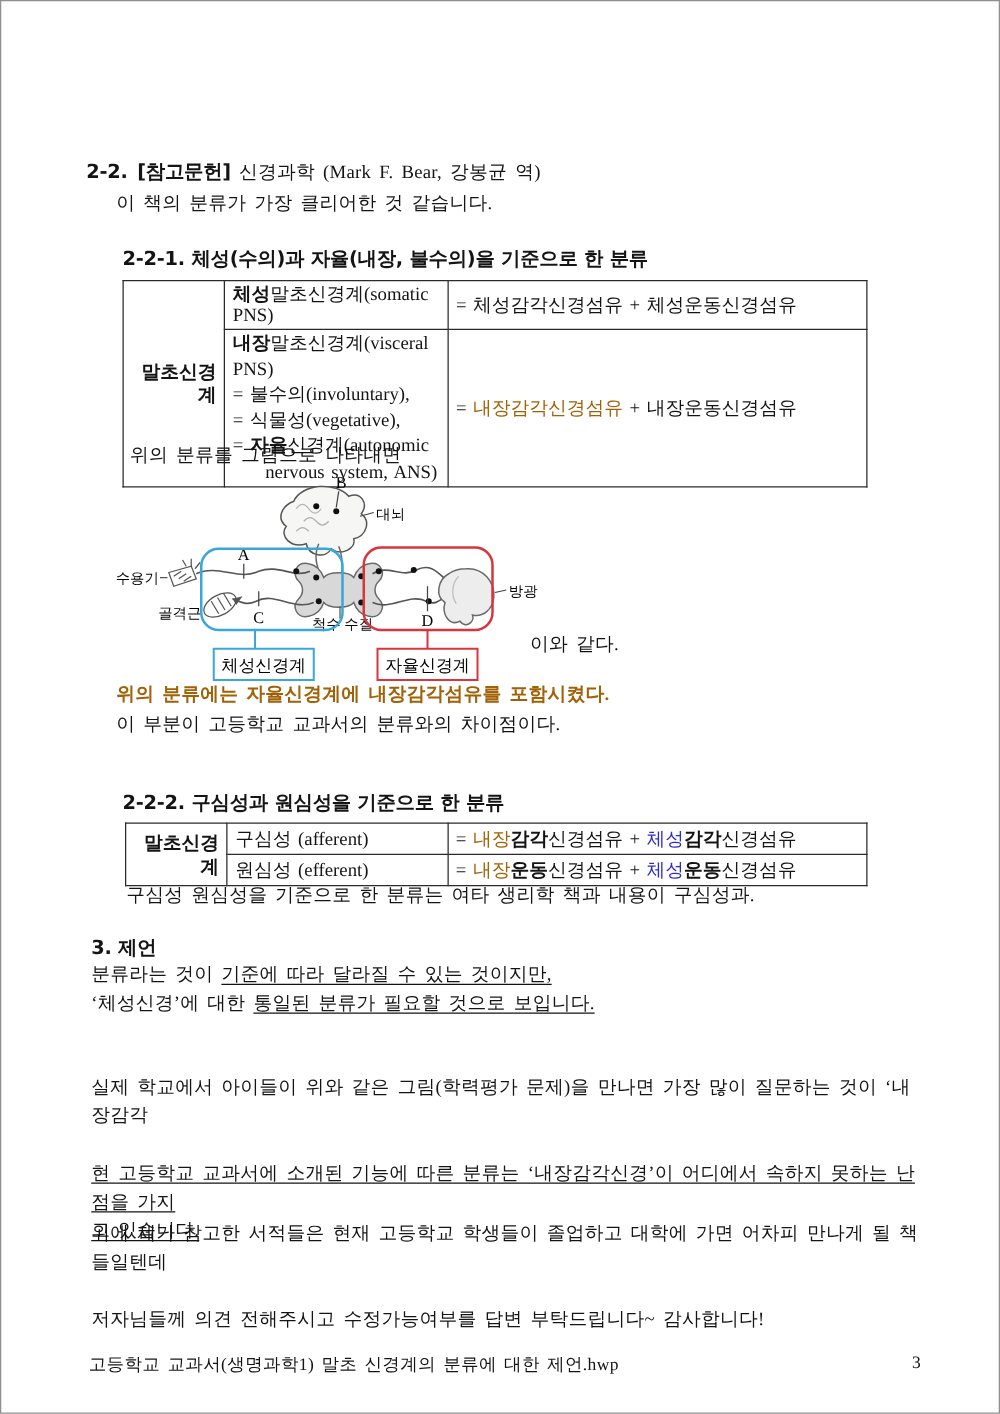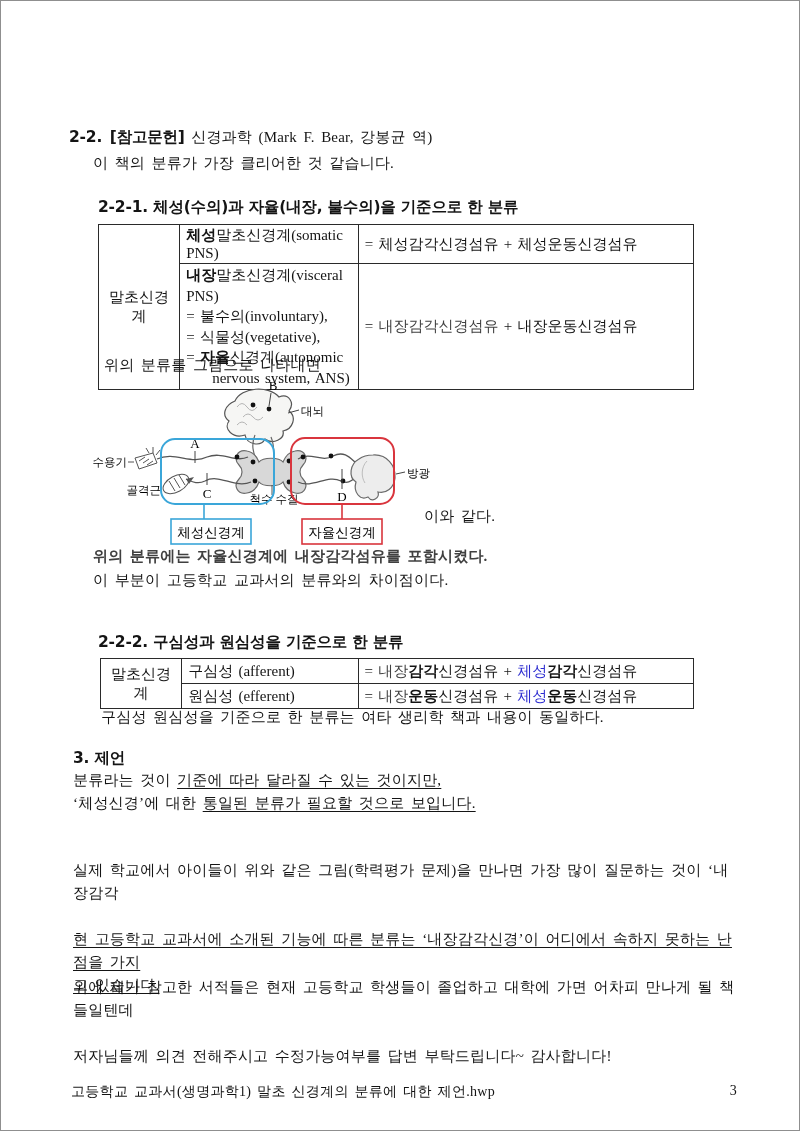--- a/index.html
+++ b/index.html
@@ -12,35 +12,35 @@
     font-family:"Liberation Serif","DejaVu Serif",serif;
     color:#141414;
     overflow:hidden;
   }
   .abs { position:absolute; }
   .sans-h {
     font-family:"DejaVu Sans","Liberation Sans",sans-serif;
     font-weight:bold; font-size:15.5px; letter-spacing:-0.2px;
   }
   .body15 { font-size:15px; line-height:23px; word-spacing:2.5px; letter-spacing:0.2px; }
-  .red   { color:#404040; }
+  .red   { color:#a16207; }
   .blue  { color:#2b2bd0; }
   .bold  { font-weight:bold; }
   .u     { text-decoration:underline; text-underline-offset:3px; }
   table.doc {
     border-collapse:collapse;
     font-size:15px; word-spacing:1.5px;
   }
   table.doc td {
     border:1.5px solid #2a2a2a;
     padding:1px 6px;
     vertical-align:middle;
     background:#fff;
   }
-  td.rowhead { text-align:center; width:73px; }
+  td.rowhead { text-align:right; width:73px;font-weight:bold; }
   .t1c2 { width:173px; }
   .t1c3 { width:350px; }
   .cellline { display:block; line-height:20.5px; }
   .indent { padding-left:26px; }
   .footer { font-size:14px; letter-spacing:0.3px; word-spacing:2px; }
   svg text { font-family:"Liberation Serif","DejaVu Serif",serif; }
 </style>
 </head>
 <body>
 
@@ -172,21 +172,21 @@
   </tr>
   <tr>
     <td class="t1c2" style="height:22px;">원심성 (efferent)</td>
     <td class="t1c3">
       <span>= </span><span class="red">내장</span><b>운동</b><span>신경섬유 + </span><span class="blue">체성</span><b>운동</b><span>신경섬유</span>
     </td>
   </tr>
 </tbody>
   </table>
 
-<div class="abs body15" style="left:100px; top:705px;">구심성 원심성을 기준으로 한 분류는 여타 생리학 책과 내용이 동일하다.</div>
+<div class="abs body15" style="left:100px; top:705px;">구심성 원심성을 기준으로 한 분류는 여타 생리학 책과 내용이 구심성과.</div>
 
 <div class="abs sans-h" style="left:72px; top:747px;">3. 제언</div>
 
 <div class="abs body15" style="left:72px; top:768px; width:662px;">
   <span>분류라는 것이 </span><span class="u">기준에 따라 달라질 수 있는 것이지만,</span><br>
   <span>‘체성신경’에 대한 </span><span class="u">통일된 분류가 필요할 것으로 보입니다.</span><br>
 </div>
 
 <div class="abs body15" style="left:72px; top:858px; width:662px;">
   <span>실제 학교에서 아이들이 위와 같은 그림(학력평가 문제)을 만나면 가장 많이 질문하는 것이 ‘내장감각</span><br>

